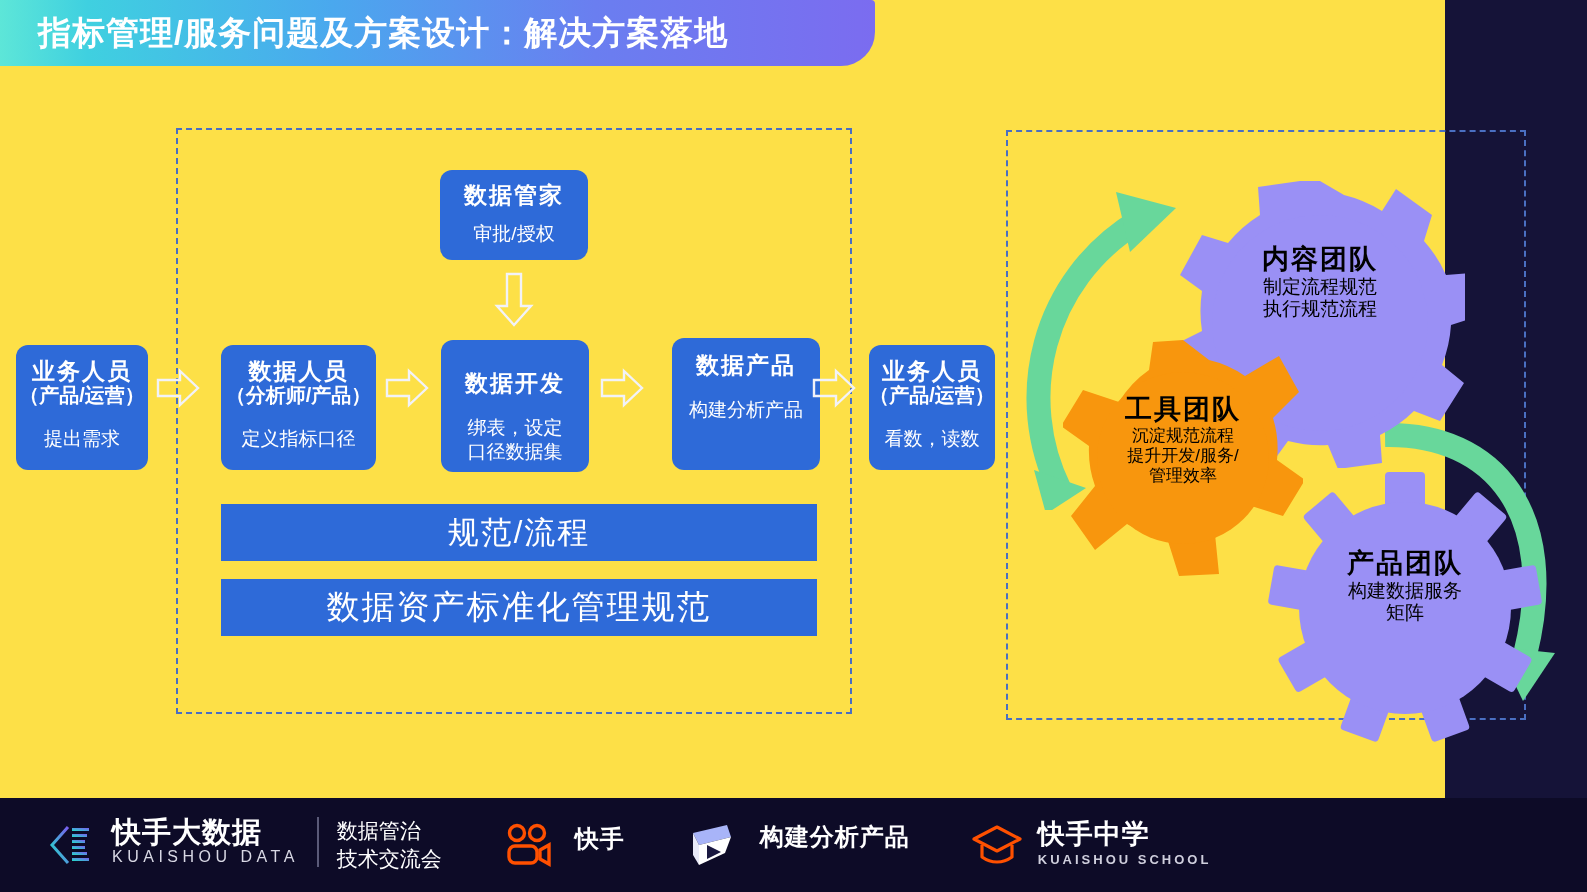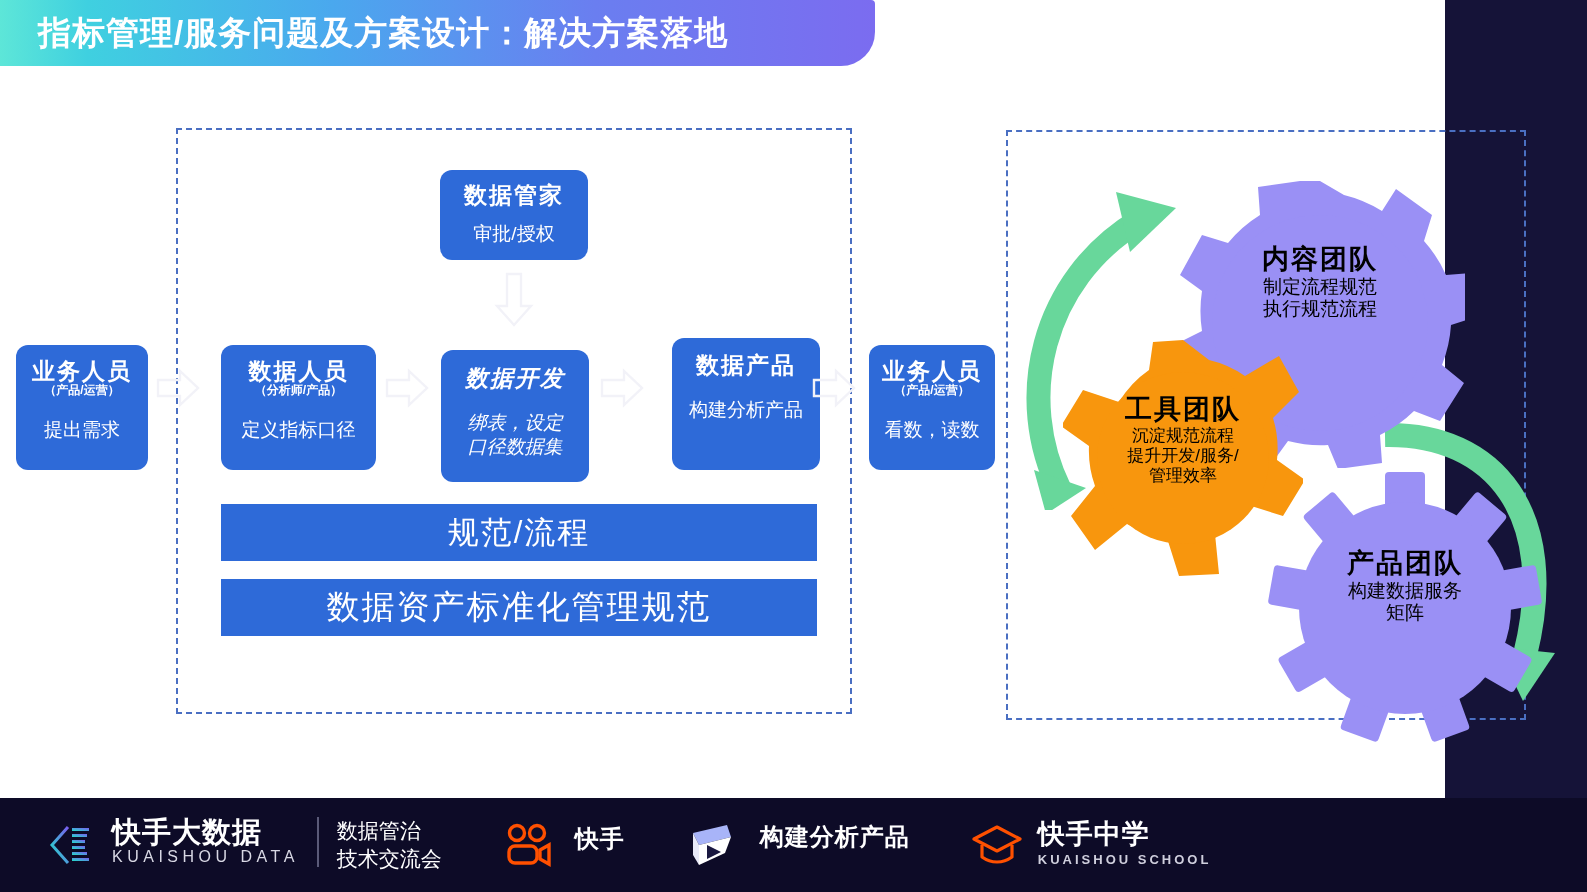--- a/index.html
+++ b/index.html
@@ -5,21 +5,21 @@
   * { box-sizing: border-box; margin: 0; padding: 0; }
   html, body {
     width: 1587px; height: 892px;
     background: #151338;
     font-family: "Liberation Sans", "DejaVu Sans", sans-serif;
     overflow: hidden;
   }
   #slide {
     position: relative;
     width: 1445px; height: 892px;
-    background: #ffffff;
+    background: #fde047;
   }
 
   
   #title-banner {
     position: absolute; left: 0; top: 0;
     width: 875px; height: 66px;
     background: linear-gradient(90deg, #5de6d8 0%, #3fd0e0 10%, #4aa8ee 38%, #6a7ef0 68%, #7b6cf0 100%);
     border-bottom-right-radius: 34px;
     border-top-right-radius: 4px;
     display: flex; align-items: center;
@@ -51,33 +51,33 @@
     flex-direction: column;
     align-items: center;
     text-align: center;
   }
   .fb-title {
     font-size: 23px; font-weight: bold;
     line-height: 1.15;
     letter-spacing: 2px;
   }
   .fb-sub {
-    font-size: 12px; font-weight: bold;
+    font-size: 20px; font-weight: bold;
     line-height: 1.15;
     letter-spacing: 0px;
   }
   .fb-desc {
     font-size: 19px; font-weight: normal;
     line-height: 1.25;
   }
 
   #box-biz-left   { left: 16px;  top: 345px; width: 132px; height: 125px; padding-top: 13px; }
   #box-data-ppl   { left: 221px; top: 345px; width: 155px; height: 125px; padding-top: 13px; }
   #box-steward    { left: 440px; top: 170px; width: 148px; height: 90px;  padding-top: 12px; }
-  #box-data-dev   { left: 441px; top: 350px; width: 148px; height: 132px; padding-top: 15px; font-style: italic; }
+  #box-data-dev   { left: 441px; top: 340px; width: 148px; height: 132px; padding-top: 30px; }
   #box-data-prod  { left: 672px; top: 338px; width: 148px; height: 132px; padding-top: 14px; }
   #box-biz-right  { left: 869px; top: 345px; width: 126px; height: 125px; padding-top: 13px; }
 
   .sp-sm { height: 14px; }
   .sp-md { height: 20px; }
 
   
   .wide-bar {
     position: absolute;
     background: #2e6ad8;

